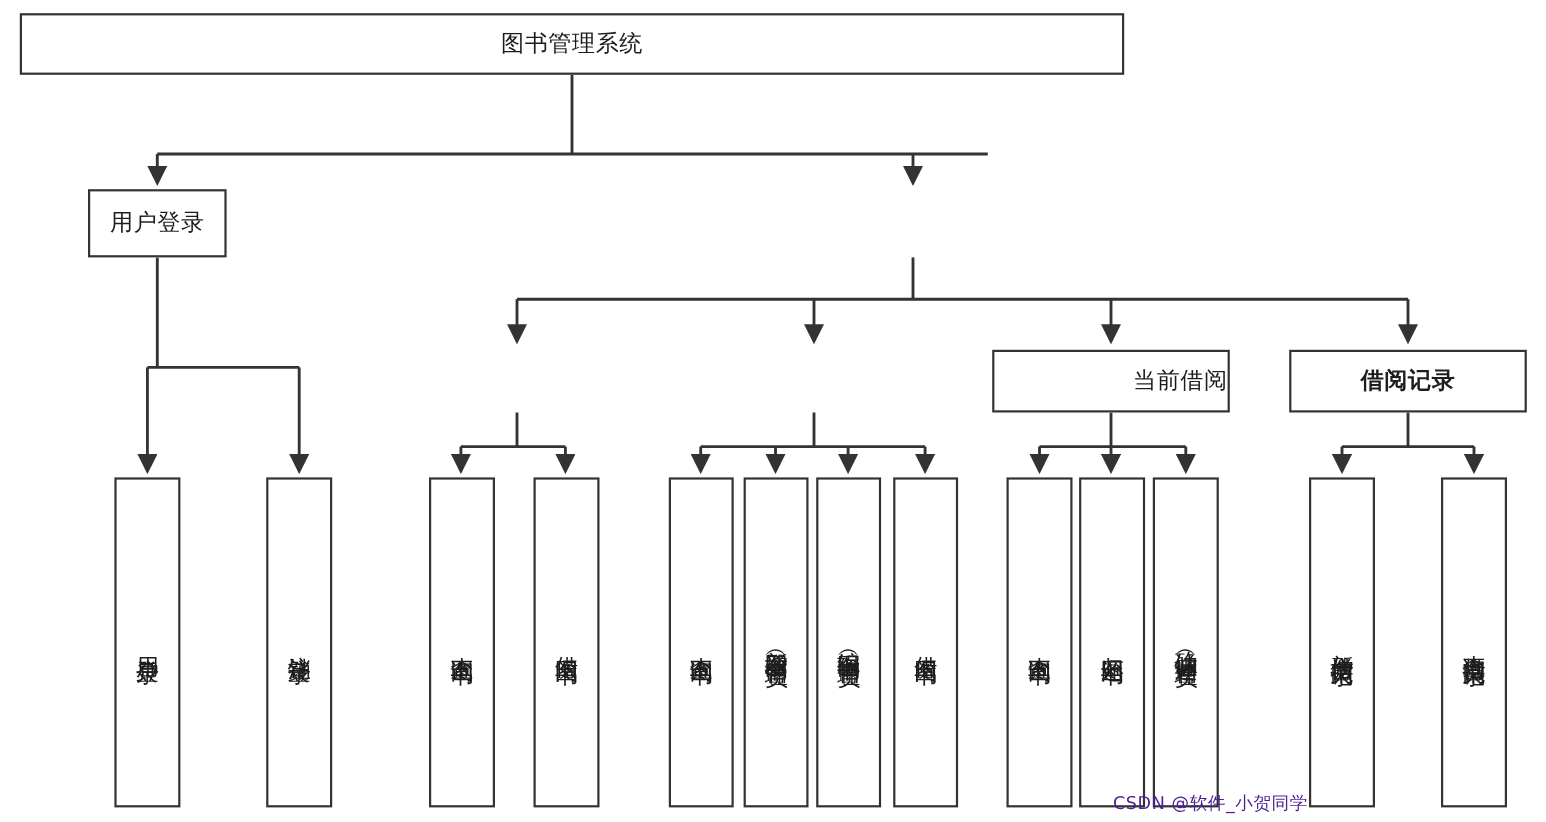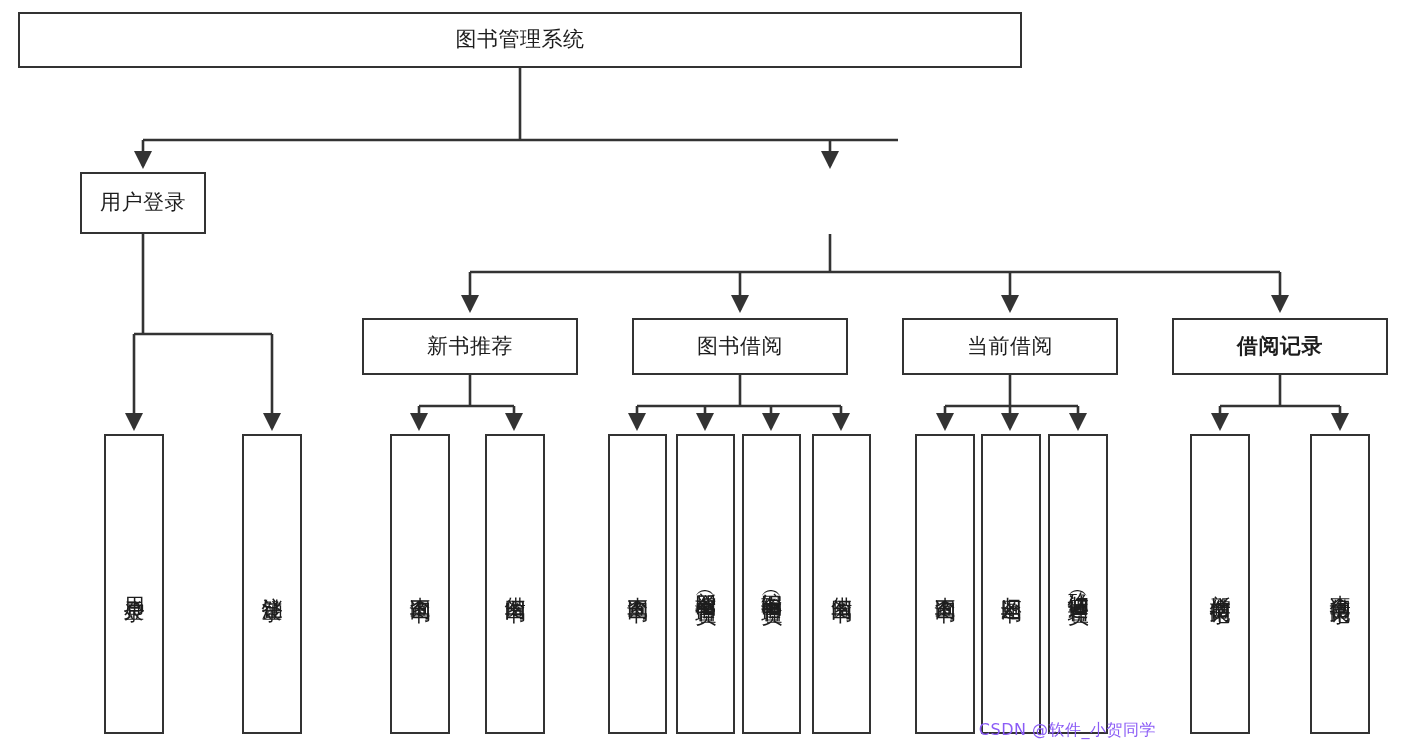--- a/index.html
+++ b/index.html
@@ -11,20 +11,21 @@
     width: 1405px;
     height: 747px;
     font-family: "DejaVu Sans", "Liberation Sans", sans-serif;
     overflow: hidden;
   }
   #diagram-root {
     position: relative;
     width: 1164px;
     height: 747px;
     background: #ffffff;
+    padding-left: 33px;
   }
   svg#tree-svg {
     position: absolute;
     left: 0;
     top: 0;
     width: 1405px;
     height: 747px;
   }
   .node-box {
     position: absolute;
@@ -58,21 +59,21 @@
     font-size: 21px;
     line-height: 1.25;
     letter-spacing: 2px;
     white-space: nowrap;
   }
   #watermark {
     position: absolute;
     right: 8px;
     bottom: 6px;
     font-size: 16px;
-    color: #8b5cf6;
+    color: #4c1d95;
     letter-spacing: 0.5px;
     white-space: nowrap;
     pointer-events: none;
   }
 </style>
 </head>
 <body>
 
 <div id="diagram-root">
 
@@ -127,27 +128,21 @@
   </svg>
 
   <div class="node-box node-h" style="left:18px; top:12px; width:1004px; height:56px;">
     <span class="node-label">图书管理系统</span>
   </div>
 
   <div class="node-box node-h" style="left:80px; top:172px; width:126px; height:62px;">
     <span class="node-label">用户登录</span>
   </div>
 
-  <div class="node-box node-h" style="left:362px; top:318px; width:216px; height:57px;">
-    <span class="node-label">新书推荐</span>
-  </div>
-  <div class="node-box node-h" style="left:632px; top:318px; width:216px; height:57px;">
-    <span class="node-label">图书借阅</span>
-  </div>
-  <div class="node-box node-h" style="left:902px; top:318px; width:216px; height:57px;">
+  <div class="node-box node-h" style="left:902px; top:318px; width:216px; height:57px;justify-content:flex-end;">
     <span class="node-label">当前借阅</span>
   </div>
   <div class="node-box node-h" style="left:1172px; top:318px; width:216px; height:57px;font-weight:bold;">
     <span class="node-label">借阅记录</span>
   </div>
 
   <div class="node-box node-v" style="left:104px; top:434px; width:60px; height:300px;">
     <span class="node-label">用户登录</span>
   </div>
   <div class="node-box node-v" style="left:242px; top:434px; width:60px; height:300px;">

